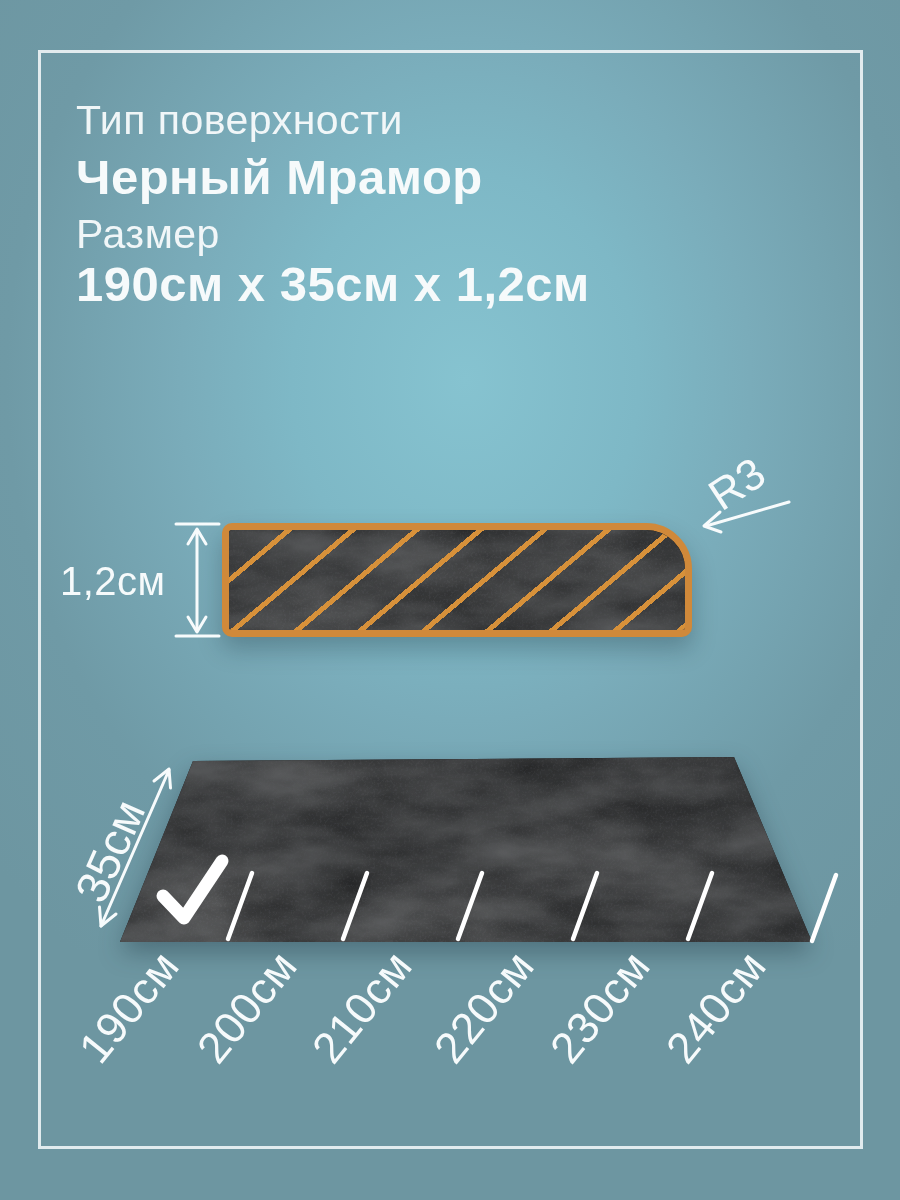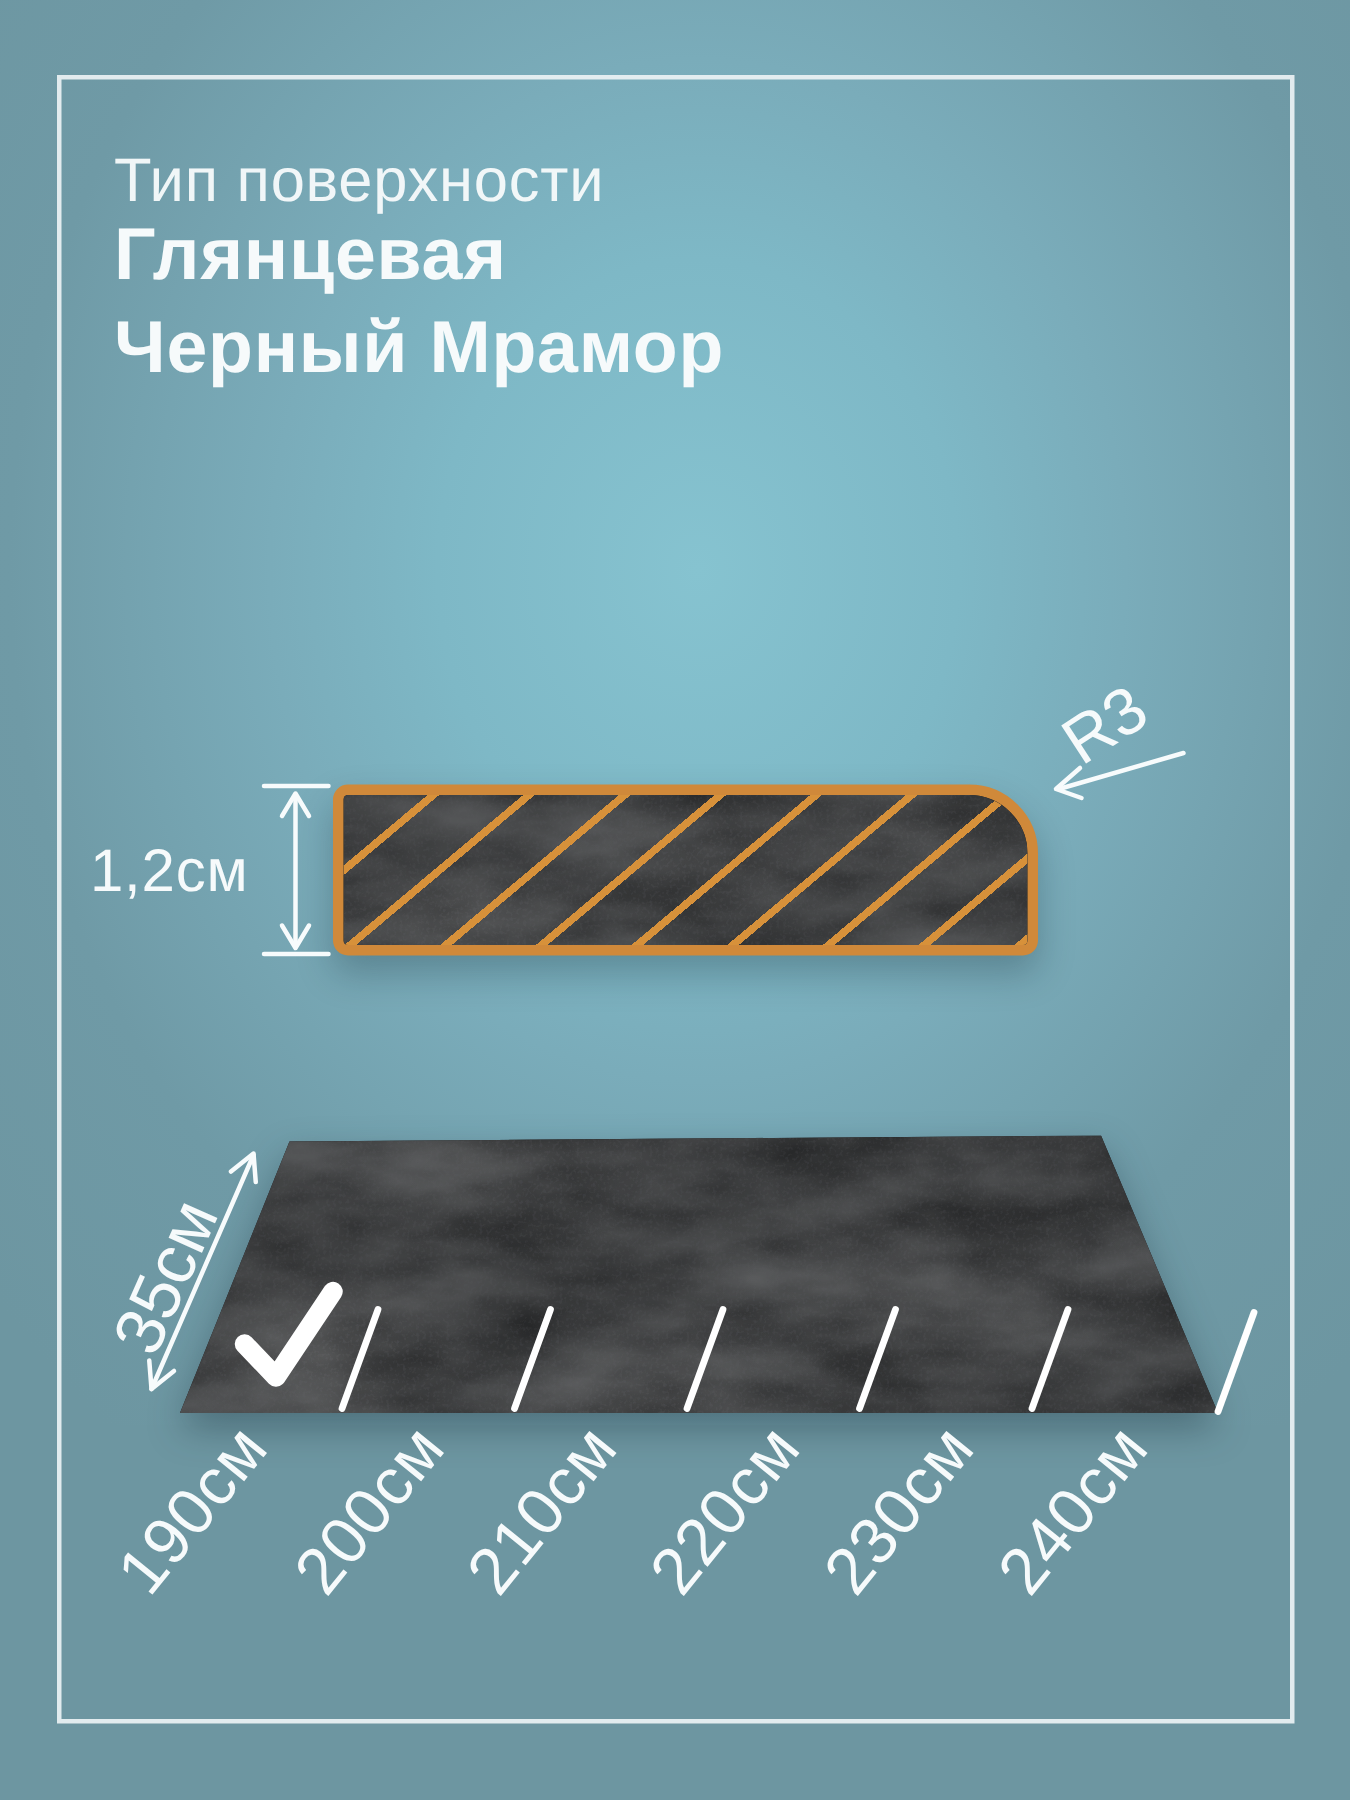--- a/index.html
+++ b/index.html
@@ -112,24 +112,27 @@
   </defs>
 </svg>
 
 <div class="stage">
 
   <div class="frame"></div>
 
   <section class="specs">
     <div class="spec">
       <div class="spec-label">Тип поверхности</div>
-      <div class="spec-value">Глянцевая</div>
     </div>
     <div class="spec">
       <div class="spec-value">Черный Мрамор</div>
+    </div>
+    <div class="spec">
+      <div class="spec-label">Размер</div>
+      <div class="spec-value">190см х 35см х 1,2см</div>
     </div>
   </section>
 
   <div class="bar">
     <svg class="marble" viewBox="0 0 456 100" preserveAspectRatio="none">
       <rect width="456" height="100" fill="#232425"></rect>
       <rect width="456" height="100" filter="url(#marbleF)"></rect>
     </svg>
     <div class="light-overlay bar-lights"></div>
     <div class="hatch"></div>

